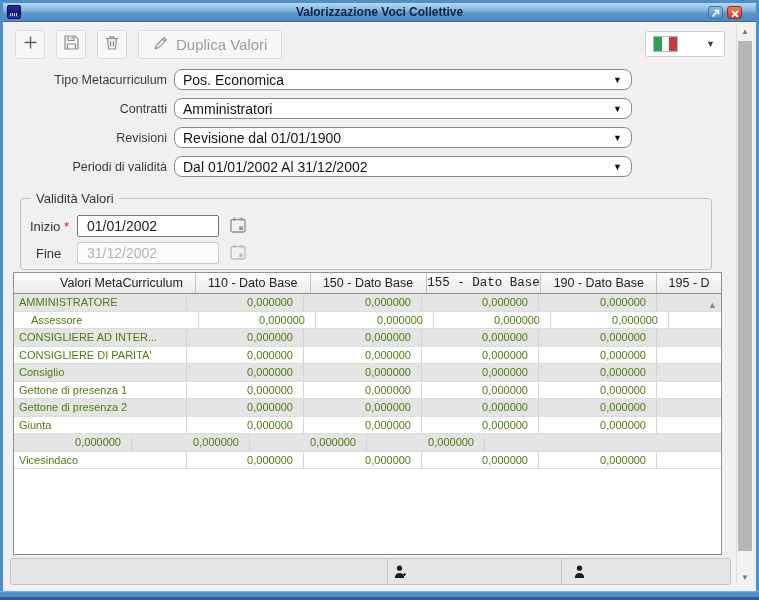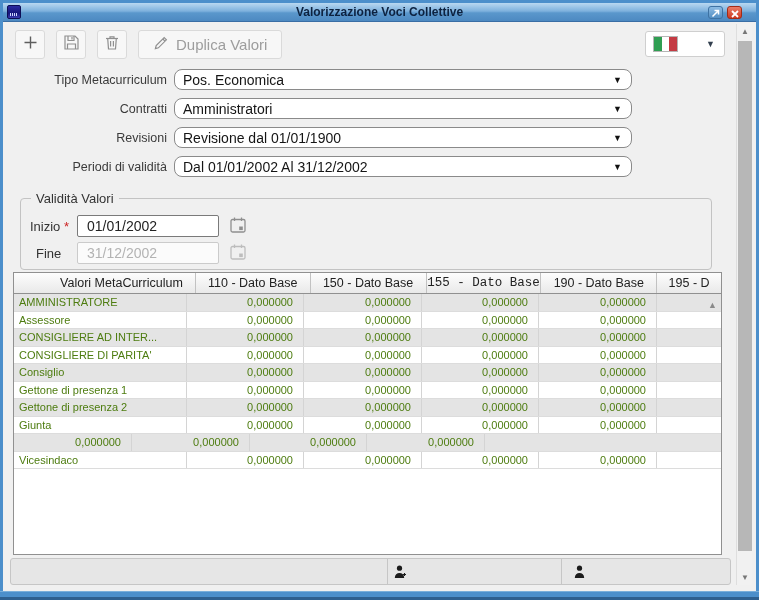--- a/index.html
+++ b/index.html
@@ -247,21 +247,21 @@
     <div id="grid-body">
         <div class="trow odd">
           <div class="tcell namecell" style="width: 172px;">AMMINISTRATORE</div>
           <div class="tcell numcell" style="width: 117px;">0,000000</div>
           <div class="tcell numcell" style="width: 118px;">0,000000</div>
           <div class="tcell numcell" style="width: 117px;">0,000000</div>
           <div class="tcell numcell" style="width: 118px;">0,000000</div>
           <div class="tcell lastcell"></div>
         </div>
         <div class="trow even">
-          <div class="tcell namecell" style="width: 172px;">Assessore</div>
+          <div class="tcell namecell" style="width: 172px; margin-left: 12px;">Assessore</div>
           <div class="tcell numcell" style="width: 117px;">0,000000</div>
           <div class="tcell numcell" style="width: 118px;">0,000000</div>
           <div class="tcell numcell" style="width: 117px;">0,000000</div>
           <div class="tcell numcell" style="width: 118px;">0,000000</div>
           <div class="tcell lastcell"></div>
         </div>
         <div class="trow odd">
           <div class="tcell namecell" style="width: 172px;">CONSIGLIERE AD INTER...</div>
           <div class="tcell numcell" style="width: 117px;">0,000000</div>
           <div class="tcell numcell" style="width: 118px;">0,000000</div>

